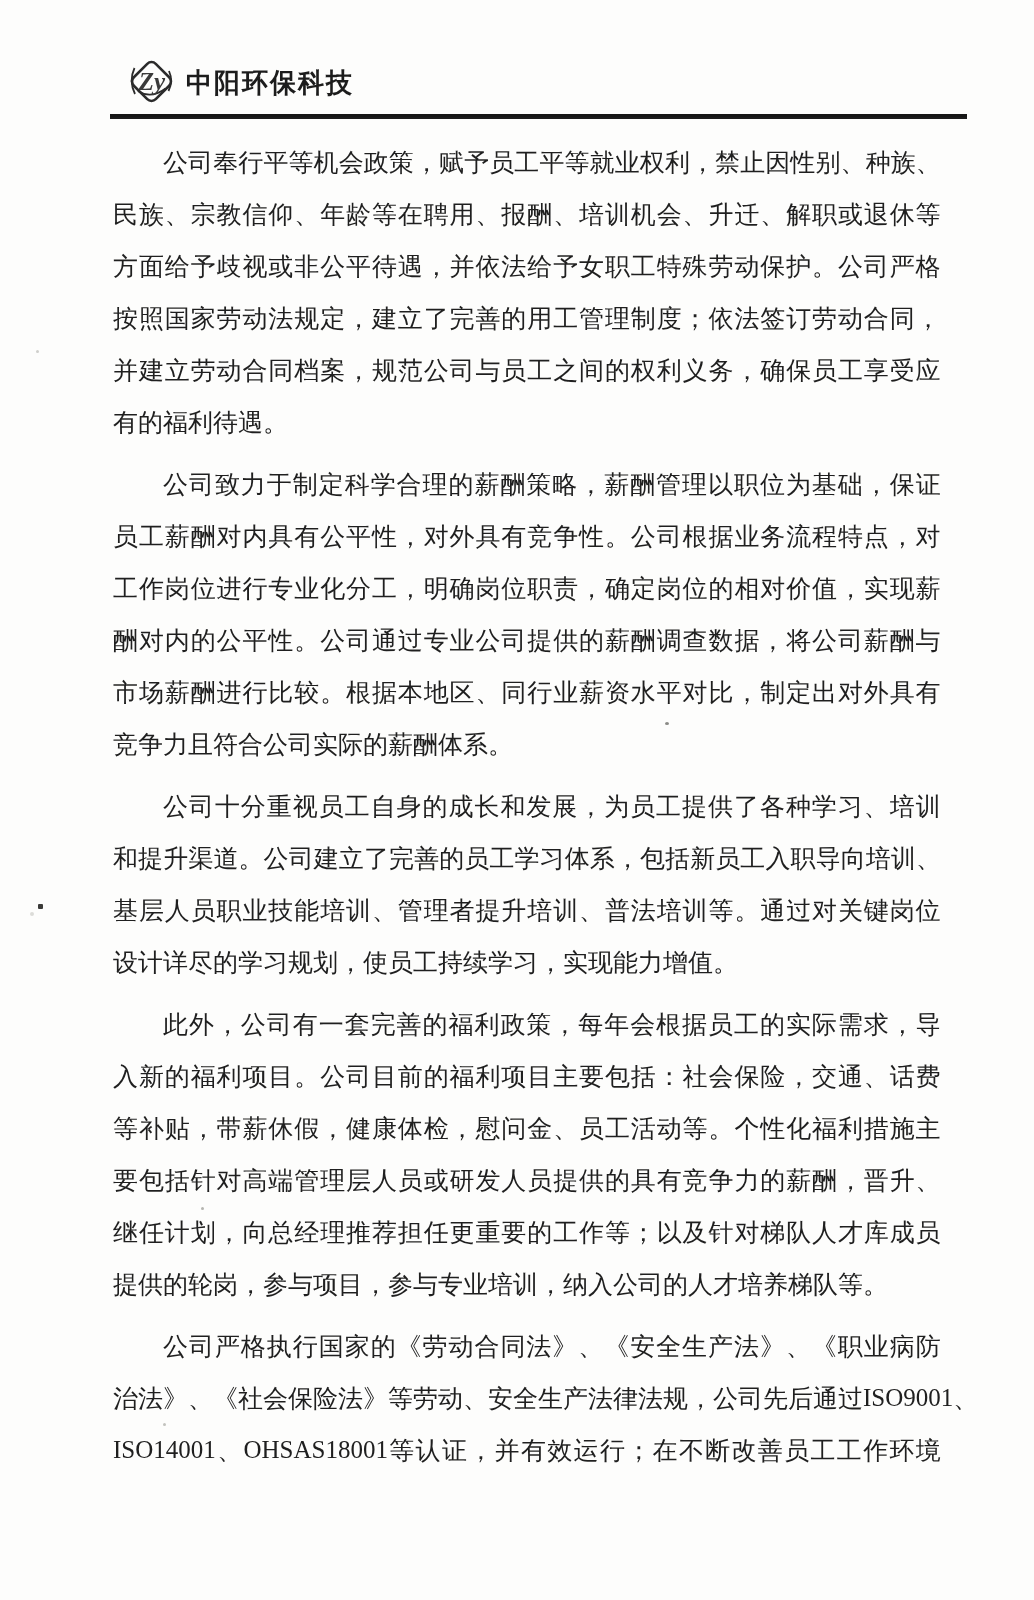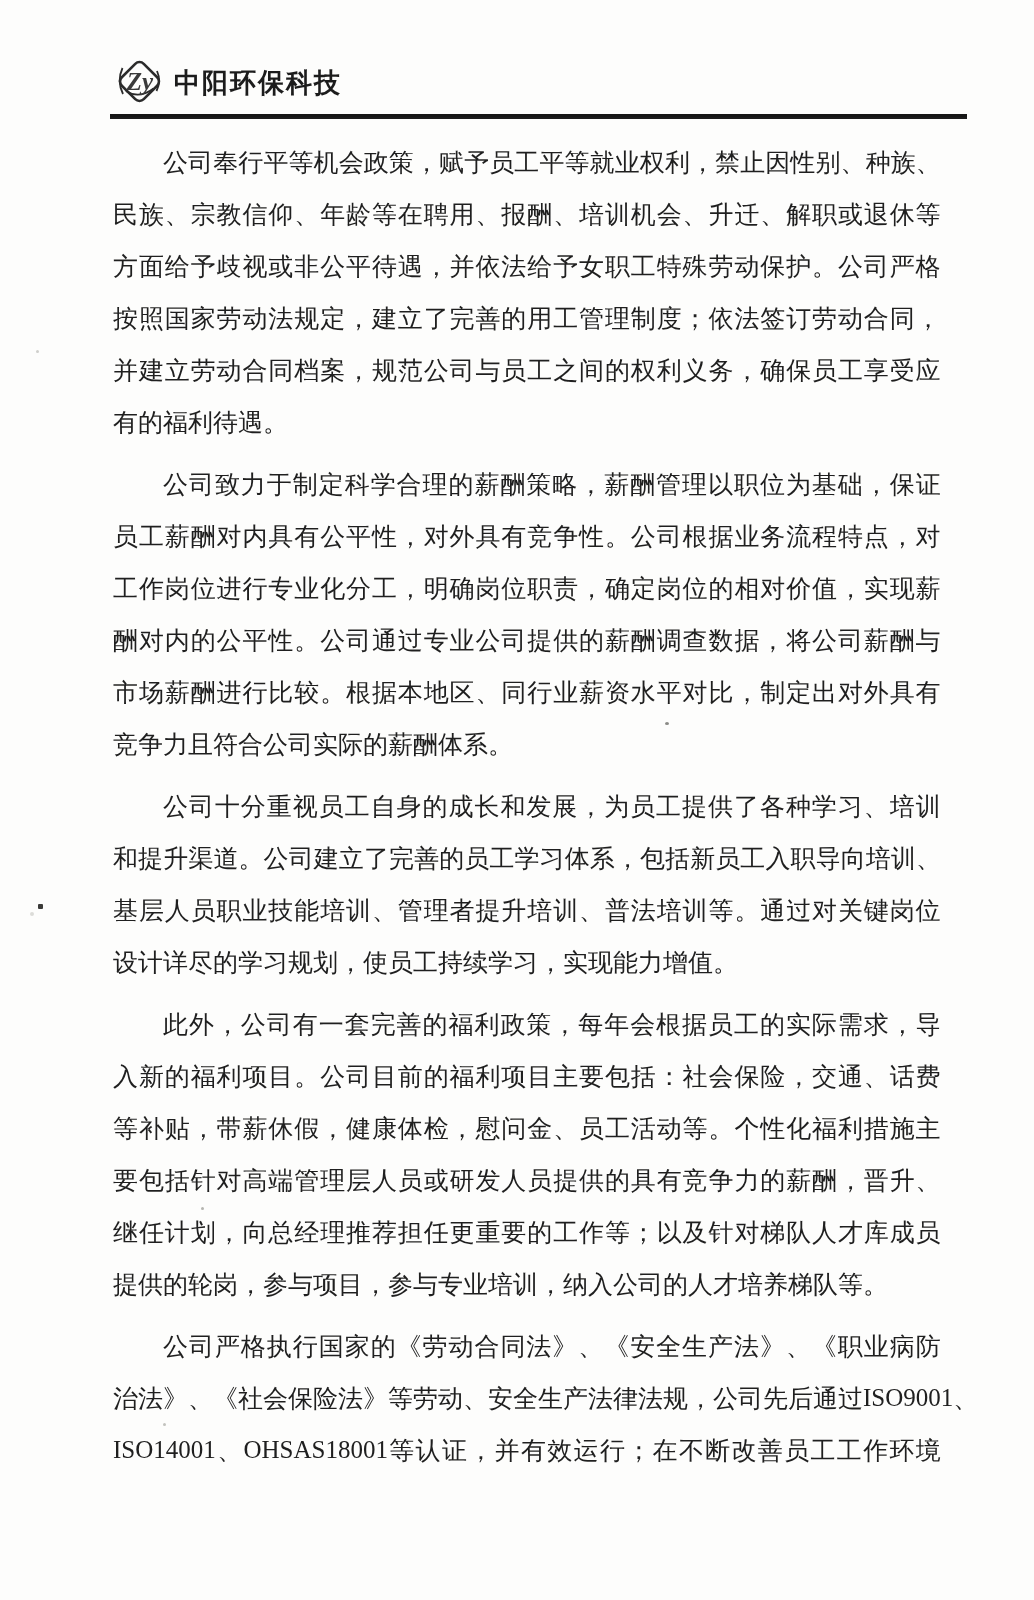--- a/index.html
+++ b/index.html
@@ -9,21 +9,21 @@
     width: 1034px;
     height: 1600px;
     background: #fdfdfc;
     overflow: hidden;
     font-family: "Liberation Serif", "DejaVu Serif", serif;
     color: #1f1f1f;
   }
   
   .header {
     position: absolute;
-    left: 114px;
+    left: 126px;
     top: 58px;
     display: flex;
     align-items: center;
     gap: 8px;
   }
   .logo-icon-wrap { width: 52px; height: 50px; }
   .logo-icon-wrap svg { width: 100%; height: 100%; }
   .logo-text {
     font-family: "Liberation Sans", "DejaVu Sans", sans-serif;
     font-weight: 700;

